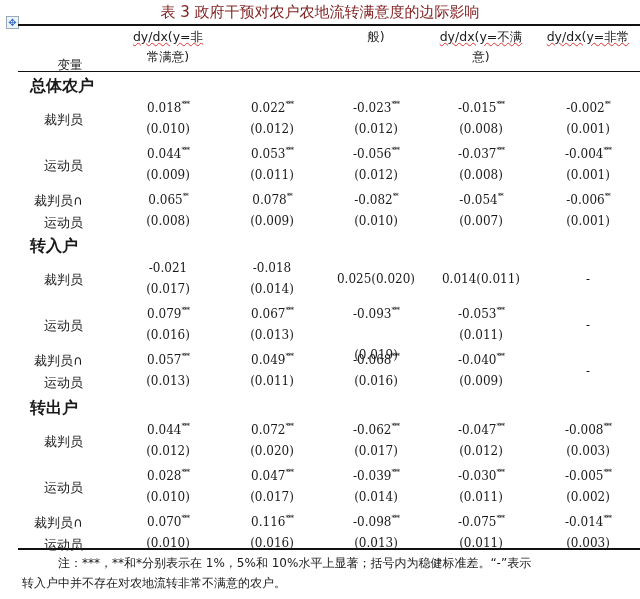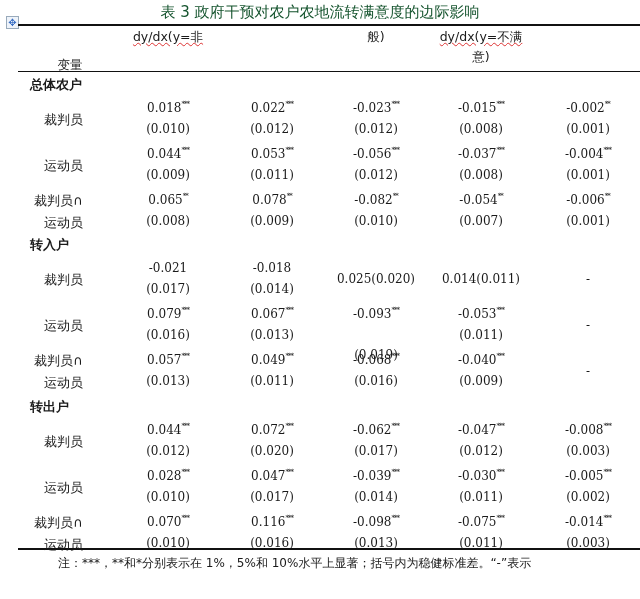--- a/index.html
+++ b/index.html
@@ -3,64 +3,66 @@
 <meta charset="utf-8">
 <style>
   html, body { margin: 0; padding: 0; background: #ffffff; }
   body {
     width: 640px; height: 599px; overflow: hidden; position: relative;
     font-family: "DejaVu Serif", "Liberation Serif", serif;
     color: #1a1a1a;
   }
   .title {
     position: absolute; left: 0; top: 3px; width: 640px; text-align: center;
-    font-family: "DejaVu Sans", sans-serif; font-size: 15px; color: #14532d;
+    font-family: "DejaVu Sans", sans-serif; font-size: 15px; color: #7f1d1d;
   }
   .move-handle {
     position: absolute; left: 6px; top: 16px; width: 11px; height: 11px;
     border: 1px solid #9ab; background: #eef3fa; color: #3a6fc4;
     font-size: 10px; line-height: 11px; text-align: center;
     font-family: "DejaVu Sans", sans-serif;
   }
   .rule { position: absolute; left: 18px; right: 0; background: #111; }
   .rule.top { top: 24px; height: 2px; }
   .rule.mid { top: 71px; height: 1px; }
   .rule.bot { top: 548px; height: 2px; }
   .hdr { position: absolute; top: 27px; height: 44px; font-family: "DejaVu Sans", sans-serif; font-size: 12.5px; text-align: center; line-height: 20px; }
   .hdr .u { text-decoration: underline wavy #d33; text-decoration-thickness: 1px; }
   .cell { position: absolute; font-size: 12px; text-align: center; white-space: nowrap; }
   .lbl { position: absolute; font-family: "DejaVu Sans", sans-serif; font-size: 13px; white-space: nowrap; }
-  .grp { position: absolute; font-family: "DejaVu Sans", sans-serif; font-size: 13px; font-weight: bold; left: 30px; }
+  .grp { position: absolute; font-family: "DejaVu Sans", sans-serif; font-size: 16px; font-weight: bold; left: 30px; }
   sup { font-size: 7px; vertical-align: 6px; letter-spacing: -1px; }
   .note { position: absolute; left: 22px; top: 553px; width: 610px; font-family: "DejaVu Sans", sans-serif; font-size: 12px; line-height: 20px; }
   .note .l1 { text-indent: 36px; }
 </style>
 </head>
 <body>
 
 <div class="move-handle">✥</div>
 <div class="title">表 3  政府干预对农户农地流转满意度的边际影响</div>
 <div class="rule top"></div>
 <div class="rule mid"></div>
 <div class="rule bot"></div>
 
 <div class="hdr" style="left:30px;width:80px;line-height:44px;margin-top:16px;">变量</div>
 <div class="hdr" style="left:118px;width:100px;">
     <div class="u">dy/dx(y=非</div>
+    <div>常满意)</div>
   </div>
 <div class="hdr" style="left:222px;width:100px;">
   </div>
 <div class="hdr" style="left:326px;width:100px;">
     <div>般)</div>
   </div>
 <div class="hdr" style="left:428px;width:106px;">
     <div class="u">dy/dx(y=不满</div>
     <div>意)</div>
   </div>
 <div class="hdr" style="left:536px;width:104px;">
+    <div class="u">dy/dx(y=非常</div>
   </div>
 
 <div id="body">
     <div class="grp" style="top: 76px;">总体农户</div>
     <div class="lbl" style="left: 44px; top: 111px;">裁判员</div>
     <div class="cell" style="left: 118px; width: 100px; top: 100px;"><span>0.018</span><sup>***</sup></div>
     <div class="cell" style="left: 118px; width: 100px; top: 122px;">(0.010)</div>
     <div class="cell" style="left: 222px; width: 100px; top: 100px;"><span>0.022</span><sup>***</sup></div>
     <div class="cell" style="left: 222px; width: 100px; top: 122px;">(0.012)</div>
     <div class="cell" style="left: 326px; width: 100px; top: 100px;"><span>-0.023</span><sup>***</sup></div>
@@ -154,13 +156,14 @@
     <div class="cell" style="left: 326px; width: 100px; top: 514px;"><span>-0.098</span><sup>***</sup></div>
     <div class="cell" style="left: 326px; width: 100px; top: 536px;">(0.013)</div>
     <div class="cell" style="left: 428px; width: 106px; top: 514px;"><span>-0.075</span><sup>***</sup></div>
     <div class="cell" style="left: 428px; width: 106px; top: 536px;">(0.011)</div>
     <div class="cell" style="left: 536px; width: 104px; top: 514px;"><span>-0.014</span><sup>***</sup></div>
     <div class="cell" style="left: 536px; width: 104px; top: 536px;">(0.003)</div>
   </div>
 
 <div class="note">
   <div class="l1">注：***，**和*分别表示在 1%，5%和 10%水平上显著；括号内为稳健标准差。“-”表示</div>
+  <div>转入户中并不存在对农地流转非常不满意的农户。</div>
 </div>
 
 </body></html>

